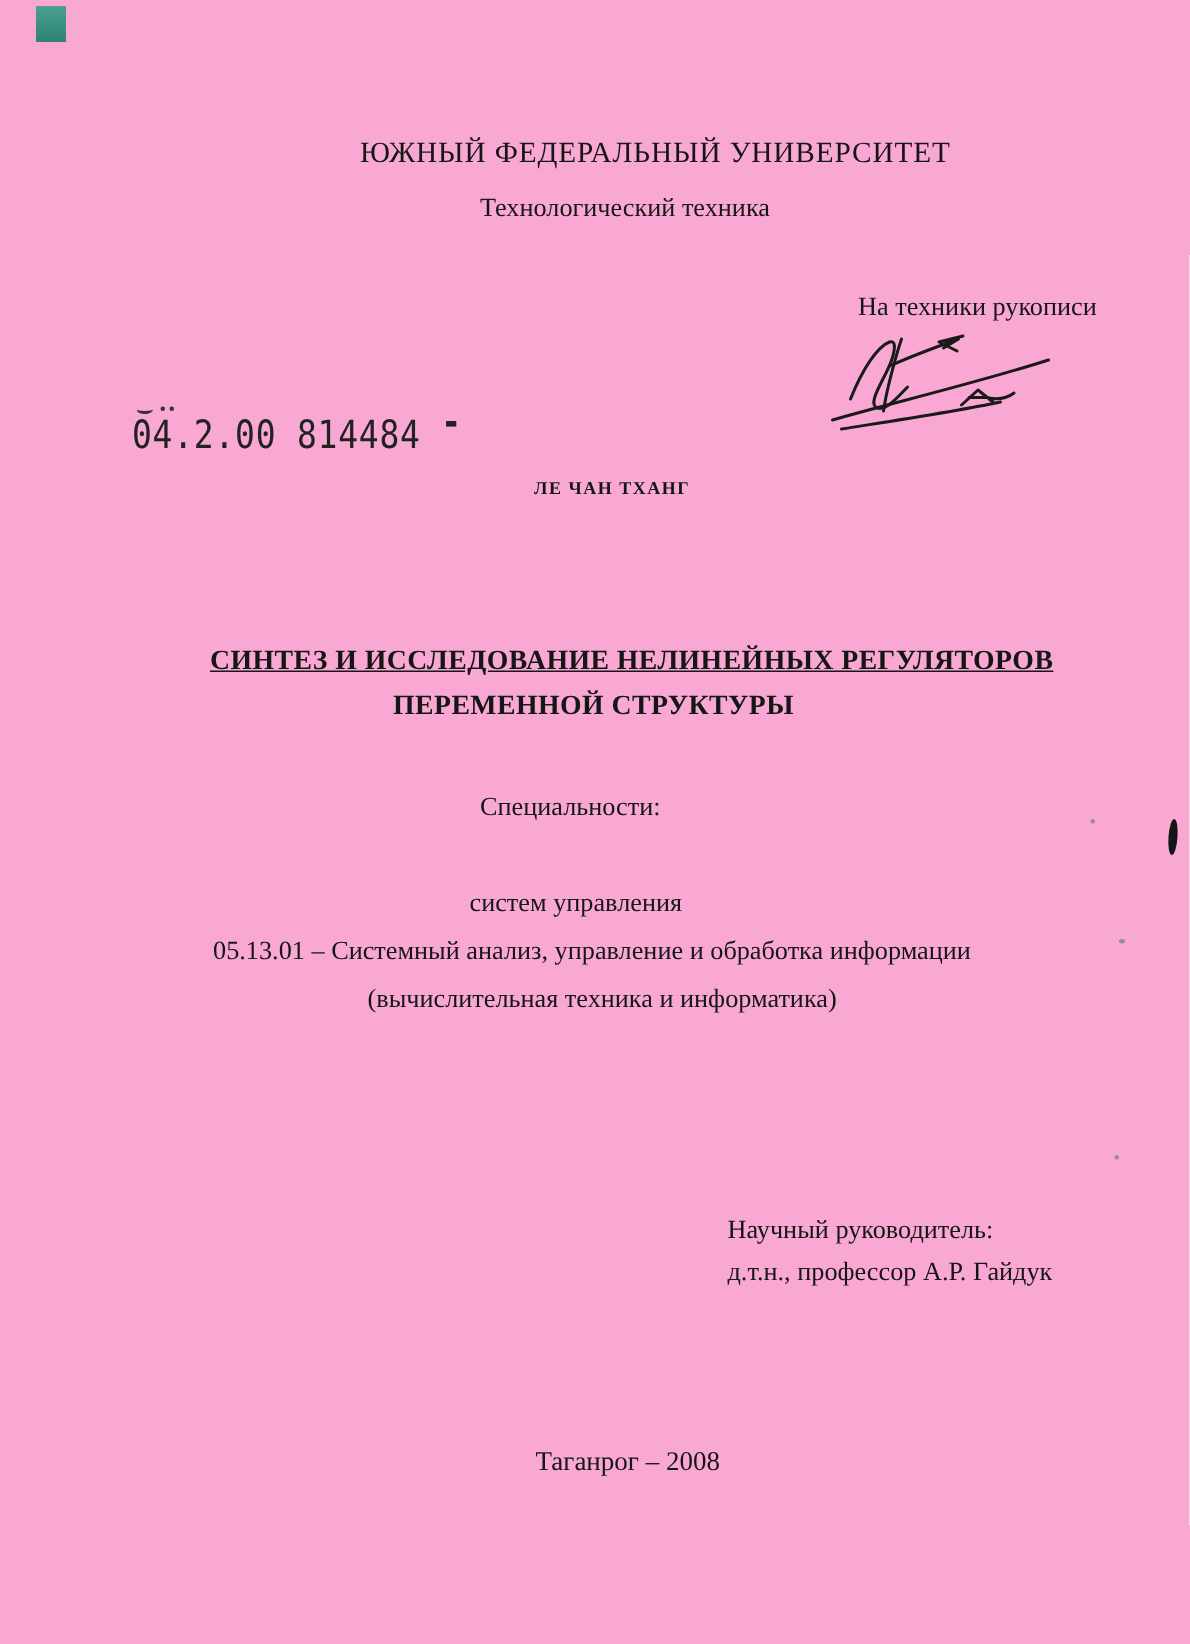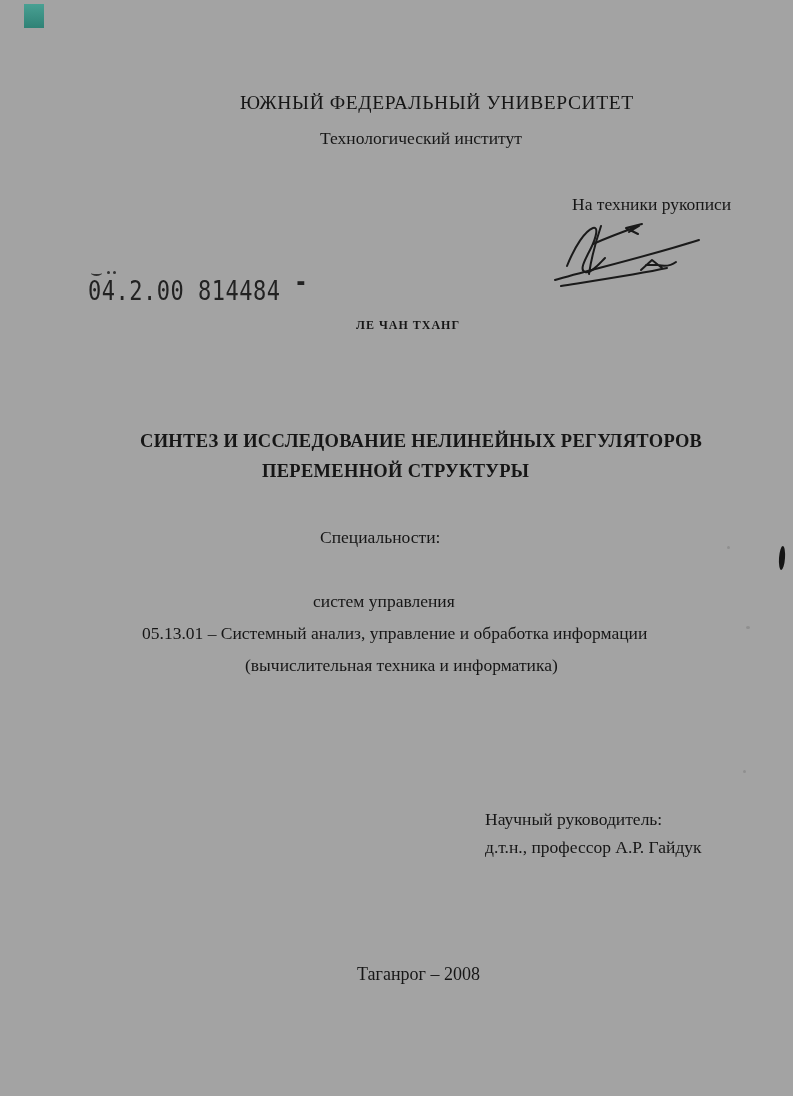--- a/index.html
+++ b/index.html
@@ -4,21 +4,21 @@
 <style>
   * { margin: 0; padding: 0; box-sizing: border-box; }
   html, body { background: #ffffff; }
   body { font-family: "Liberation Serif", "DejaVu Serif", serif; }
 
   .page {
     position: relative;
     width: 793px;
     height: 1096px;
     margin: 0 auto;
-    background: #a3a3a3;
+    background: #f9a8d4;
     color: #161616;
     overflow: hidden;
   }
 
   .abs { position: absolute; white-space: nowrap; }
 
   .corner-mark {
     position: absolute;
     left: 24px; top: 4px;
     width: 20px; height: 24px;
@@ -68,21 +68,21 @@
   .stamp-dot.d2 { left: 113px; top: 271px; }
 
   .author {
     left: 356px; top: 318px;
     font-size: 12px;
     font-weight: bold;
     letter-spacing: 1px;
   }
 
   .title-line { font-weight: bold; font-size: 18.5px; letter-spacing: 0.3px; }
-  .title-1 { left: 140px; top: 431px; }
+  .title-1 { left: 140px; top: 431px; text-decoration: underline; }
   .title-2 { left: 262px; top: 461px; }
 
   .spec { font-size: 17.5px; }
   .spec-heading  { left: 320px; top: 527px; }
   .spec-line-1   { left: 167px; top: 559px; }
   .spec-line-2   { left: 313px; top: 591px; }
   .spec-line-3   { left: 142px; top: 623px; }
   .spec-line-4   { left: 245px; top: 655px; }
   .dissertation  { left: 85px;  top: 687px; font-size: 17.5px; }
 
@@ -105,21 +105,21 @@
   .speck-3 { left: 743px; top: 770px; width: 3px; height: 3px; }
 </style>
 </head>
 <body>
 
 <div class="page">
 
   <div class="corner-mark"></div>
 
   <div class="abs university">ЮЖНЫЙ ФЕДЕРАЛЬНЫЙ УНИВЕРСИТЕТ</div>
-  <div class="abs institute">Технологический институт</div>
+  <div class="abs institute">Технологический техника</div>
 
   <div class="abs manuscript-note">На техники рукописи</div>
 
   <svg class="signature-svg" viewBox="0 0 160 70" fill="none" stroke="#1a1a1a" stroke-width="2" stroke-linecap="round" stroke-linejoin="round">
     <path d="M18 48 C26 28 36 13 44 10 C50 8 47 20 42 30 C36 42 30 52 36 54 C42 56 50 46 56 40"></path>
     <path d="M52 8 C48 20 42 42 40 56"></path>
     <path d="M44 26 C62 18 76 13 90 8 L80 14 M93 6 L77 10 L89 16"></path>
     <path d="M6 62 C40 52 100 38 150 22"></path>
     <path d="M92 52 L103 42 L113 50 M97 47 L109 47 C117 49 123 47 127 44"></path>
     <path d="M12 68 C50 62 90 56 118 50"></path>

